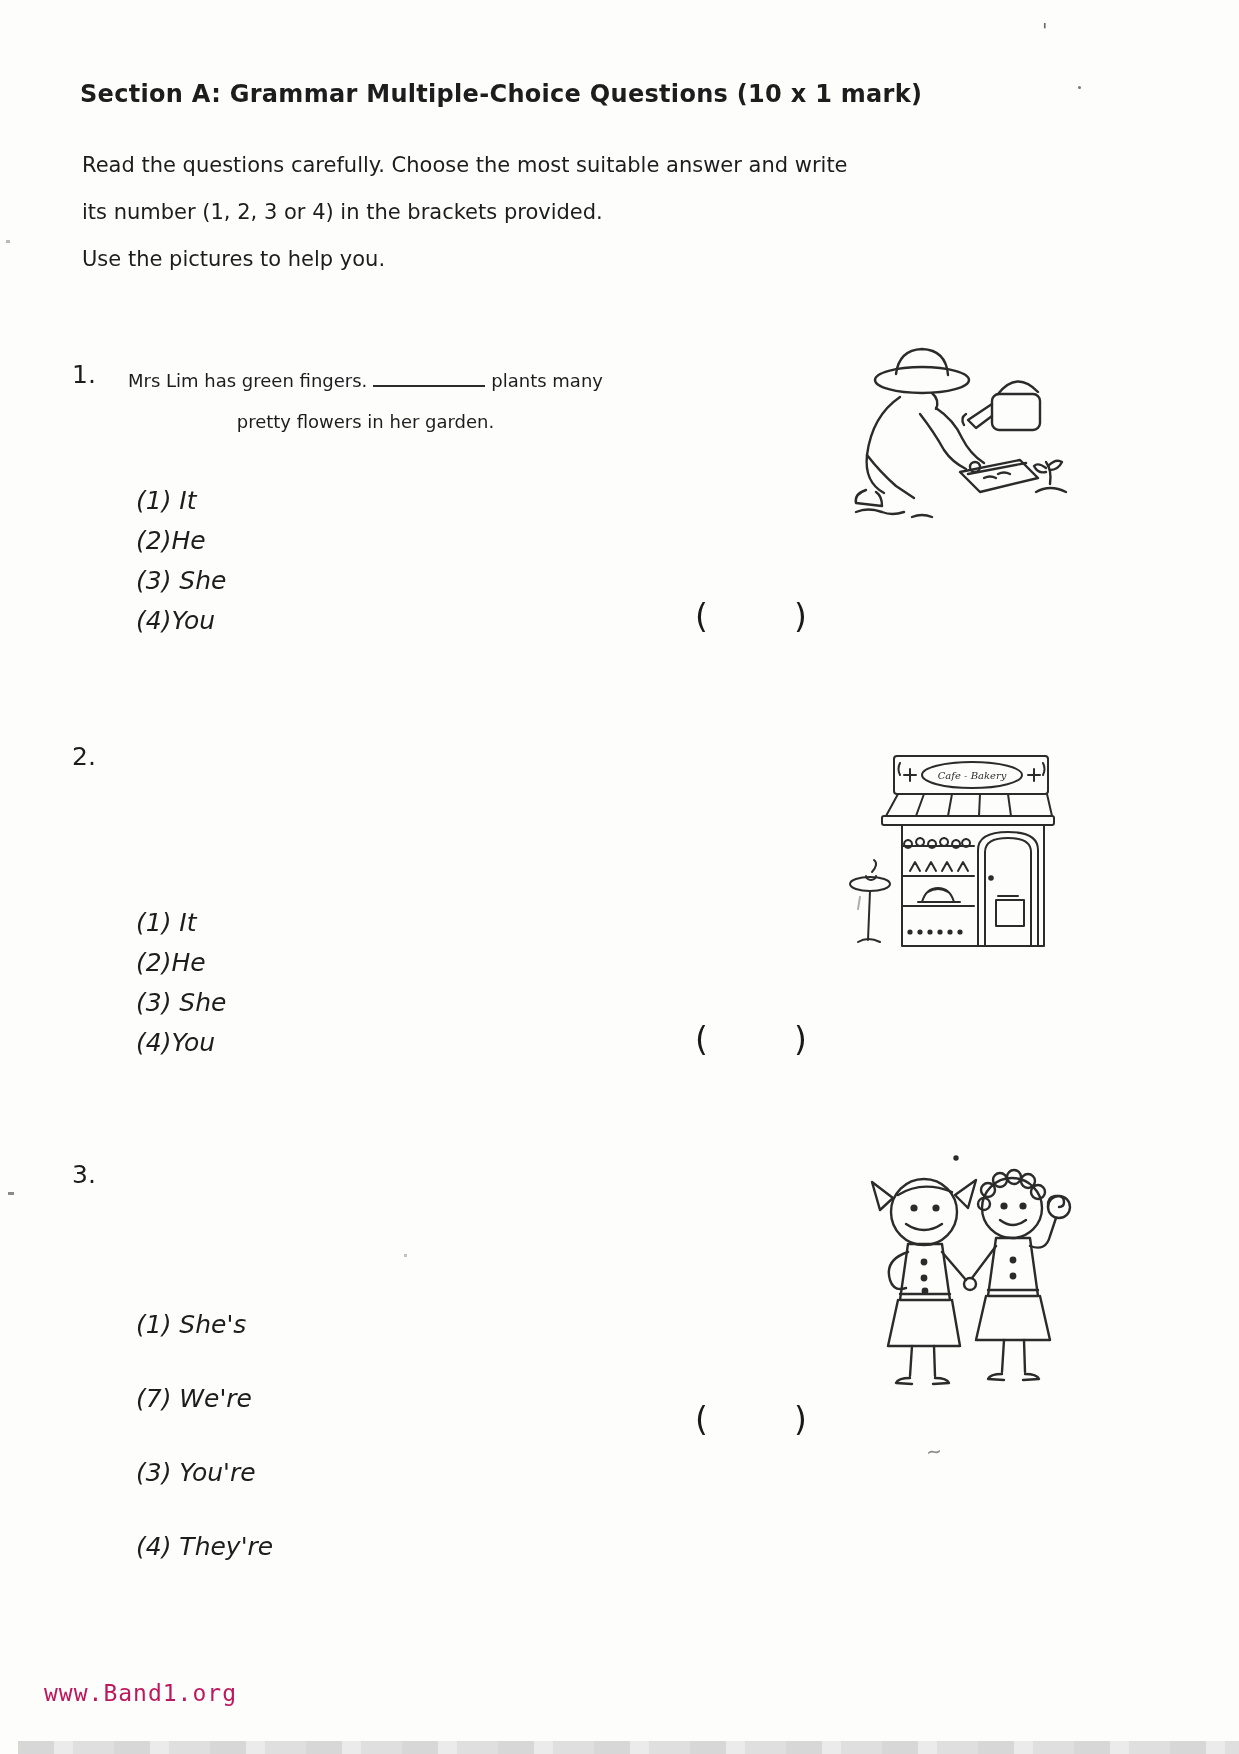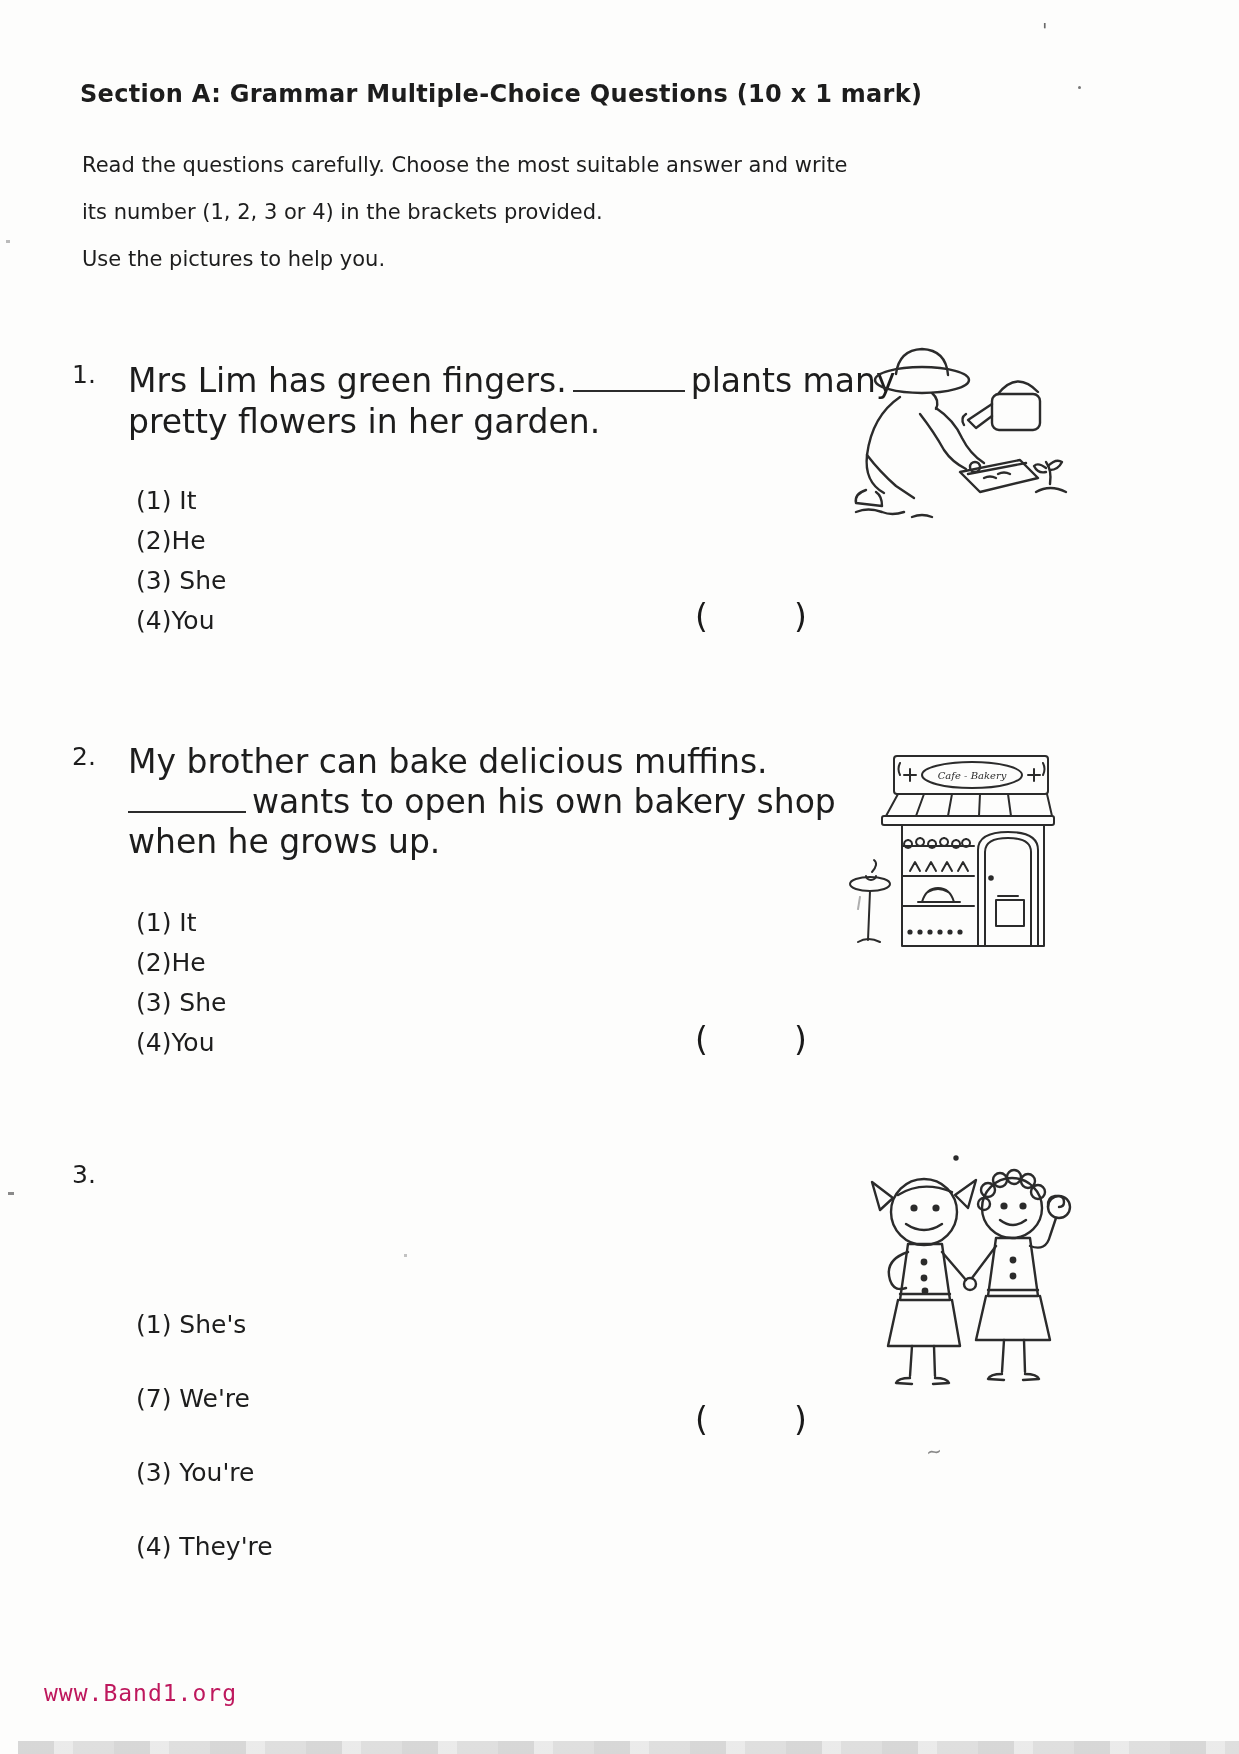--- a/index.html
+++ b/index.html
@@ -5,23 +5,23 @@
   html,body { margin:0; padding:0; background:#9e9e9e; }
   .page {
     position:relative; width:1239px; height:1754px; margin:0 auto;
     background:#fdfdfc; overflow:hidden;
     font-family:"DejaVu Sans", sans-serif; color:#1d1d1d;
   }
   .abs { position:absolute; }
   .heading { left:80px; top:80px; font-size:24px; font-weight:bold; letter-spacing:0.3px; }
   .instructions { left:82px; top:142px; font-size:21px; line-height:47px; }
   .qnum { font-size:25px; font-weight:500; }
-  .qtext { font-size:33px; line-height:41px; white-space:nowrap; }
+  .qtext { font-size:18px; line-height:41px; white-space:nowrap;text-align:center; }
   .opts { font-size:25px; }
-  .opt { height:40px; white-space:nowrap; }
+  .opt { height:40px; white-space:nowrap;font-style:italic; }
   .opts-q3 .opt { height:42px;margin-top:32px; }
   .blank {
     display:inline-block; border-bottom:2px solid #2c2c2c;
     height:4px; margin:0 6px; vertical-align:baseline;
   }
   .bracket-pair { font-size:33px; color:#1a1a1a; }
   .bracket-gap { display:inline-block; width:86px; }
   .footer {
     left:44px; top:1680px; font-family:"DejaVu Sans Mono", monospace;
     font-size:23px; color:#be185d; letter-spacing:1px;
@@ -88,27 +88,20 @@
       <path d="M204 128 q-8 -6 -12 -2 q4 8 12 6"></path>
       <path d="M206 126 q8 -8 14 -4 q-4 8 -12 8"></path>
       <path d="M194 152 Q208 144 224 152"></path>
       <path d="M14 172 q12 -5 26 0 q10 4 22 0"></path>
       <path d="M70 177 q10 -4 20 0"></path>
     </g>
   </svg>
 
   <div class="abs qnum" style="left:72px; top:742px">2.</div>
 
-  <div class="abs qtext" style="left:128px; top:742px; line-height:40px">
-    <div>My brother can bake delicious muffins.</div>
-    <div>
-      <span class="blank" style="width:118px; margin-left:0"></span><span>wants to open his own bakery shop</span>
-    </div>
-    <div>when he grows up.</div>
-  </div>
 
   <div class="abs opts" style="left:136px; top:908px">
     <div class="opt">(1) It</div>
     <div class="opt">(2)He</div>
     <div class="opt">(3) She</div>
     <div class="opt">(4)You</div>
   </div>
 
   <div class="abs bracket-pair" style="left:695px; top:1020px">
     <span>(</span><span class="bracket-gap"></span><span>)</span>

